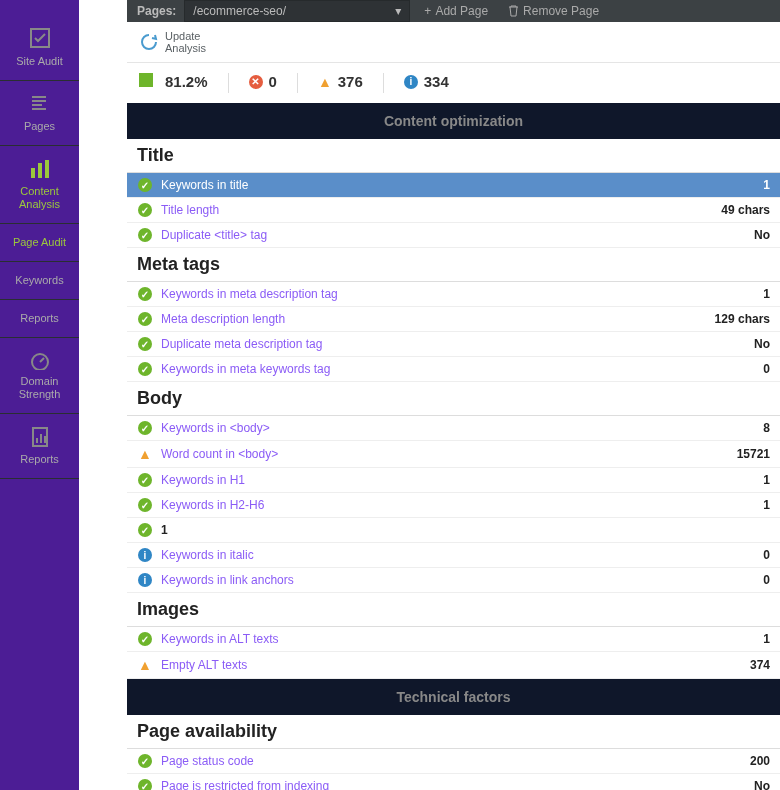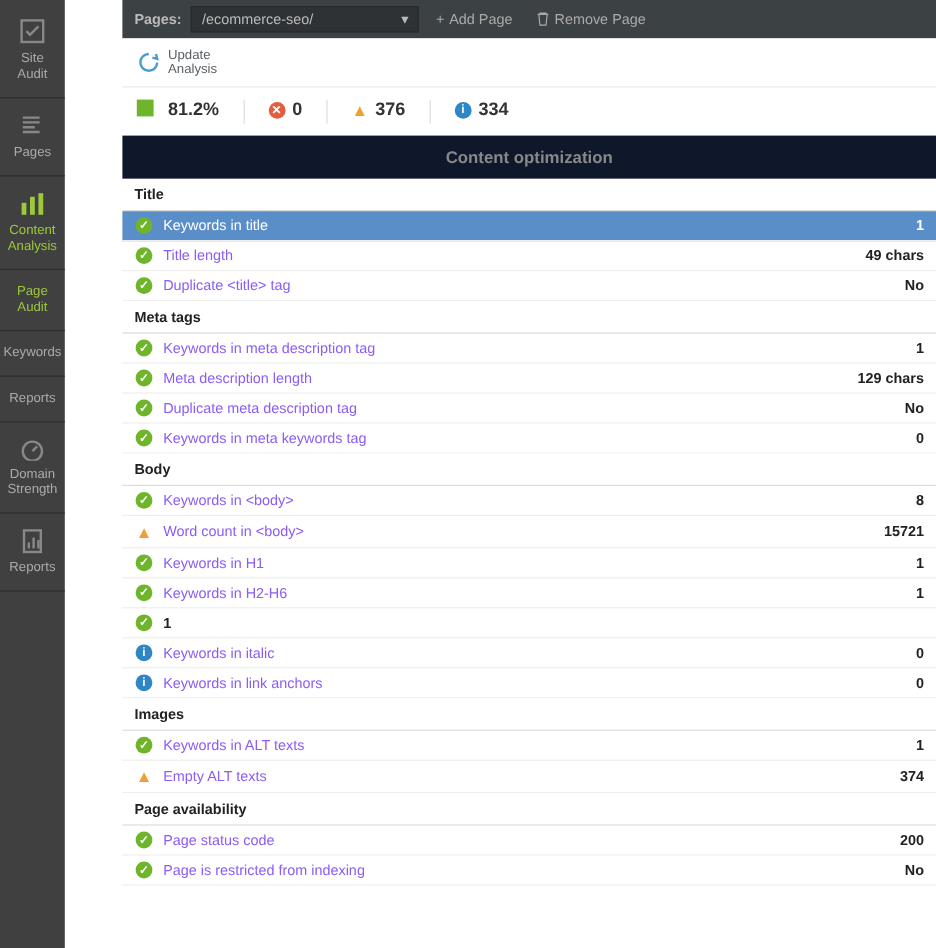--- a/index.html
+++ b/index.html
@@ -1,44 +1,44 @@
 <!DOCTYPE html>
 <html><head>
 <meta charset="utf-8">
 <style>
 * { margin: 0; padding: 0; box-sizing: border-box; }
 body { font-family: Arial, sans-serif; font-size: 12px; background: #fff; width: 780px; height: 790px; overflow: hidden; display: flex; }
 
-.sidebar { width: 54px; background: #404040; display: flex; flex-direction: column; padding-top: 2px; }
+.sidebar { width: 79px; background: #4c1d95; display: flex; flex-direction: column; padding-top: 14px; }
 .sidebar-item { display: flex; flex-direction: column; align-items: center; padding: 12px 4px; color: #888; cursor: pointer; border-bottom: 1px solid #2a2e31; text-align: center; font-size: 11px; line-height: 13px; }
 .sidebar-item.active { color: #9cc83c; justify-content: space-between; }
 .sidebar-item .icon { margin-bottom: 5px; font-size: 20px; }
 .sidebar-item .label { color: #aaa; }
 .sidebar-item.active .label { color: #9cc83c; }
 
 .main { flex: 1; display: flex; flex-direction: column; padding-left: 48px; }
 .toolbar { background: #3c4144; height: 32px; display: flex; align-items: center; color: #aaa; padding: 0 10px; font-size: 12px; gap: 8px; }
 .toolbar .pages-label { color: #bbb; font-weight: bold; }
-.toolbar .page-select { background: #2e3235; border: 1px solid #262a2c; color: #bbb; padding: 3px 8px; font-size: 12px; width: 190px; display: flex; justify-content: space-between; align-items: center; cursor: pointer; }
+.toolbar .page-select { background: #2e3235; border: 1px solid #262a2c; color: #bbb; padding: 3px 8px; font-size: 12px; width: 226px; display: flex; justify-content: space-between; align-items: center; cursor: pointer; }
 .toolbar .tool-btn { color: #aaa; display: flex; align-items: center; gap: 4px; cursor: pointer; padding: 0 6px; }
 
 .update-bar { background: #fff; padding: 8px 12px; display: flex; align-items: center; border-bottom: 1px solid #e5e5e5; }
 .update-btn { display: flex; align-items: center; gap: 6px; color: #5a6064; font-size: 11px; cursor: pointer; }
 .update-btn .icon { color: #4a9bcf; font-size: 18px; }
 .update-btn .text { line-height: 12px; }
 
 .stats-bar { background: #fff; padding: 10px 12px; display: flex; align-items: flex-start; gap: 12px; font-size: 15px; font-weight: bold; color: #333; }
 .stats-bar .sq { width: 14px; height: 14px; background: #6eb52b; }
 .stats-bar .divider { width: 1px; height: 20px; background: #ddd; margin: 0 8px; }
 .stats-bar .stat { display: flex; align-items: center; gap: 6px; }
 .stats-bar .stat .num { color: #333; font-weight: bold; }
 
 .section-header { background: #0f172a; color: #888; font-weight: bold; text-align: center; padding: 10px 0; font-size: 14px; }
 
-.group-header { background: #fff; border-bottom: 1px solid #ddd; padding: 6px 10px; font-weight: bold; font-size: 12px; color: #222; }
+.group-header { background: #fff; border-bottom: 1px solid #ddd; padding: 6px 10px; font-weight: bold; font-size: 18px; color: #222; }
 
 .row { display: flex; align-items: center; padding: 5px 10px; border-bottom: 1px solid #eee; cursor: pointer; }
 .row.selected { background: #5a8ec9; color: #fff; }
 .row .status-icon { width: 16px; margin-right: 8px; display: flex; align-items: center; justify-content: center; }
 .row .label { flex: 1; color: #8b5cf6; font-size: 12px; }
 .row.selected .label { color: #fff; }
 .row .value { font-weight: bold; color: #222; font-size: 12px; }
 .row.selected .value { color: #fff; }
 
 .circle-icon { width: 14px; height: 14px; border-radius: 50%; display: flex; align-items: center; justify-content: center; font-size: 10px; color: #fff; font-weight: bold; }
@@ -286,20 +286,21 @@
       </div>
       <div class="row">
         <span class="status-icon">
           <span class="tri-icon">▲</span>
         </span>
         <span class="label">Empty ALT texts</span>
         <span class="value">374</span>
       </div>
     </div>
 
+  <div class="section-header">Technical factors</div>
 
   <div class="group-header">Page availability</div>
   <div>
       <div class="row">
         <span class="status-icon">
           <span class="circle-icon ok">✓</span>
         </span>
         <span class="label">Page status code</span>
         <span class="value">200</span>
       </div>

